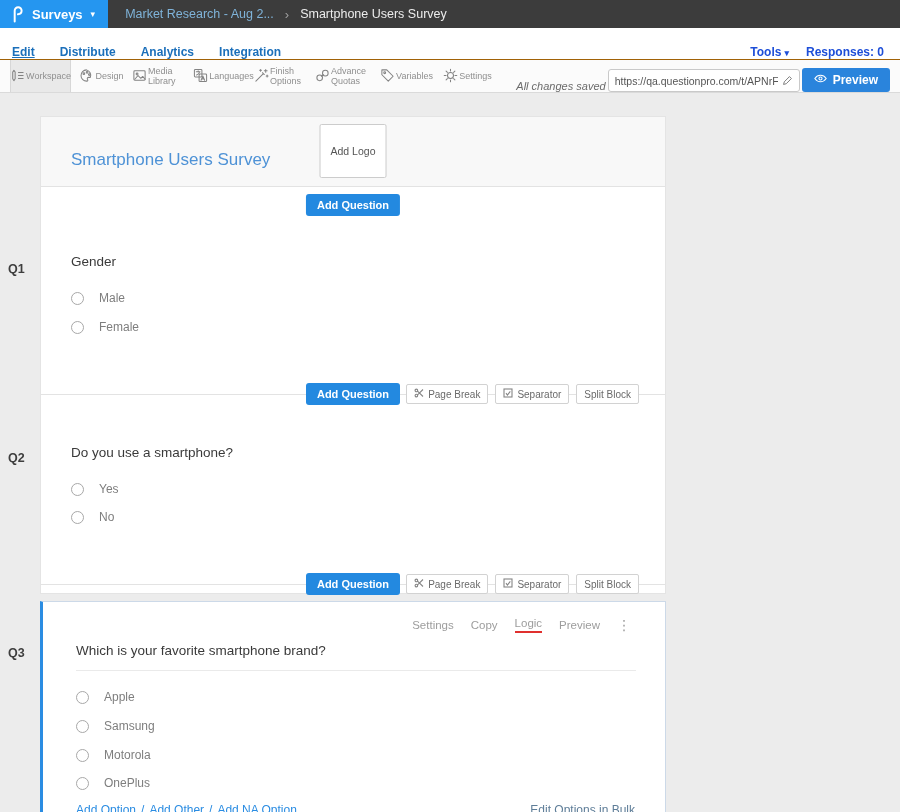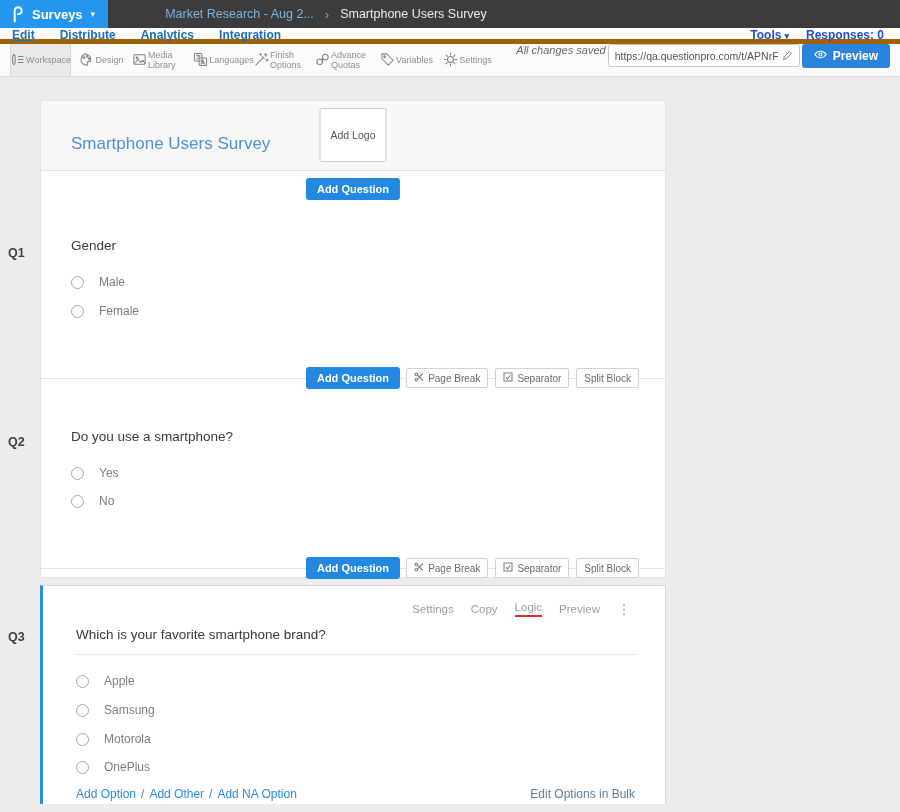--- a/index.html
+++ b/index.html
@@ -6,45 +6,45 @@
   html,body { width:900px; height:812px; overflow:hidden; background:#ececec;
               font-family:"Liberation Sans", sans-serif; }
 
   
   .app-header { height:28px; background:#3c3c3c; display:flex; align-items:center; }
   .brand { height:28px; background:#2596f0; display:flex; align-items:center; gap:7px; padding:0 13px 0 10px; cursor:pointer; }
   .brand svg { display:block; }
   .brand-label { color:#fff; font-size:13px; font-weight:700; }
   .caret { color:#fff; font-size:9px; margin-left:1px; }
   .breadcrumb { display:flex; align-items:center; gap:11px; margin-left:17px; font-size:12.5px; }
-  .bc-parent { color:#7fb3d9; cursor:pointer;margin-left:40px; }
+  .bc-parent { color:#7fb3d9; cursor:pointer; }
   .bc-sep { color:#9f9f9f; font-size:13px; }
   .bc-current { color:#ececec; }
   .header-right { margin-left:auto; display:flex; align-items:center; gap:7px; padding-right:9px; }
   .hdr-circle { width:21px; height:21px; border-radius:50%; border:1px solid #cfcfcf; color:#eee;
                 display:flex; align-items:center; justify-content:center; font-size:11px; font-weight:700;
                 background:transparent; cursor:pointer; flex:none; }
   .upgrade-btn { background:#f9a11b; color:#fff; font-size:11px; font-weight:700; border:none;
                  border-radius:11px; padding:5px 14px; cursor:pointer; }
 
   
-  .sub-nav { height:16px; background:#fff; border-bottom:5px solid #a16207; display:flex; align-items:flex-start; padding:0 16px 0 12px; }
+  .sub-nav { height:32px; background:#fff; border-bottom:1px solid #a16207; display:flex; align-items:flex-end; padding:0 16px 0 12px; }
   .nav-tabs { display:flex; gap:25px; }
   .nav-tab { color:#1b6fba; font-size:12px; font-weight:700; cursor:pointer; }
   .nav-tab.active { text-decoration:underline; }
   .nav-right { margin-left:auto; display:flex; gap:17px; align-items:center; color:#1d4ed8; font-size:12px; font-weight:700; }
   .nav-right .caret2 { font-size:9px; margin-left:3px; }
 
   
   .toolbar { height:33px; background:#fbfbfb; border-bottom:1px solid #dadada; display:flex; align-items:stretch; padding-left:10px; }
   .tool { width:61px; display:flex; flex-direction:row; align-items:center; justify-content:center; gap:1px;
           font-size:9px; color:#8f8f8f; cursor:pointer; }
   .tool svg { width:15px; height:15px; stroke:#838383; fill:none; stroke-width:1.1; stroke-linecap:round; stroke-linejoin:round; }
   .tool.active { background:#e9e9e9; border-left:1px solid #d7d7d7; border-right:1px solid #d7d7d7; }
-  .toolbar-right { margin-left:auto; display:flex; align-items:flex-start; gap:2px; padding-right:10px; }
+  .toolbar-right { margin-left:auto; display:flex; align-items:flex-end; gap:2px; padding-right:10px; }
   .saved-status { font-style:italic; font-size:11px; color:#6b6b6b; }
   .url-box { display:flex; align-items:center; width:192px; height:23px; background:#fff; border:1px solid #c9c9c9;
              border-radius:3px; padding:0 6px; gap:4px; }
   .url-input { flex:1; min-width:0; border:none; outline:none; background:transparent; font-size:10.5px; color:#555;
                font-family:"Liberation Sans", sans-serif; }
   .edit-pencil svg { width:11px; height:11px; stroke:#777; fill:none; stroke-width:1.2; }
   .preview-btn { display:flex; align-items:center; gap:6px; background:#2a84dc; color:#fff; border:none;
                  border-radius:3px; font-size:12px; font-weight:700; padding:5px 12px; cursor:pointer; }
   .preview-btn svg { width:13px; height:11px; stroke:#fff; fill:none; stroke-width:1.3; }
 

